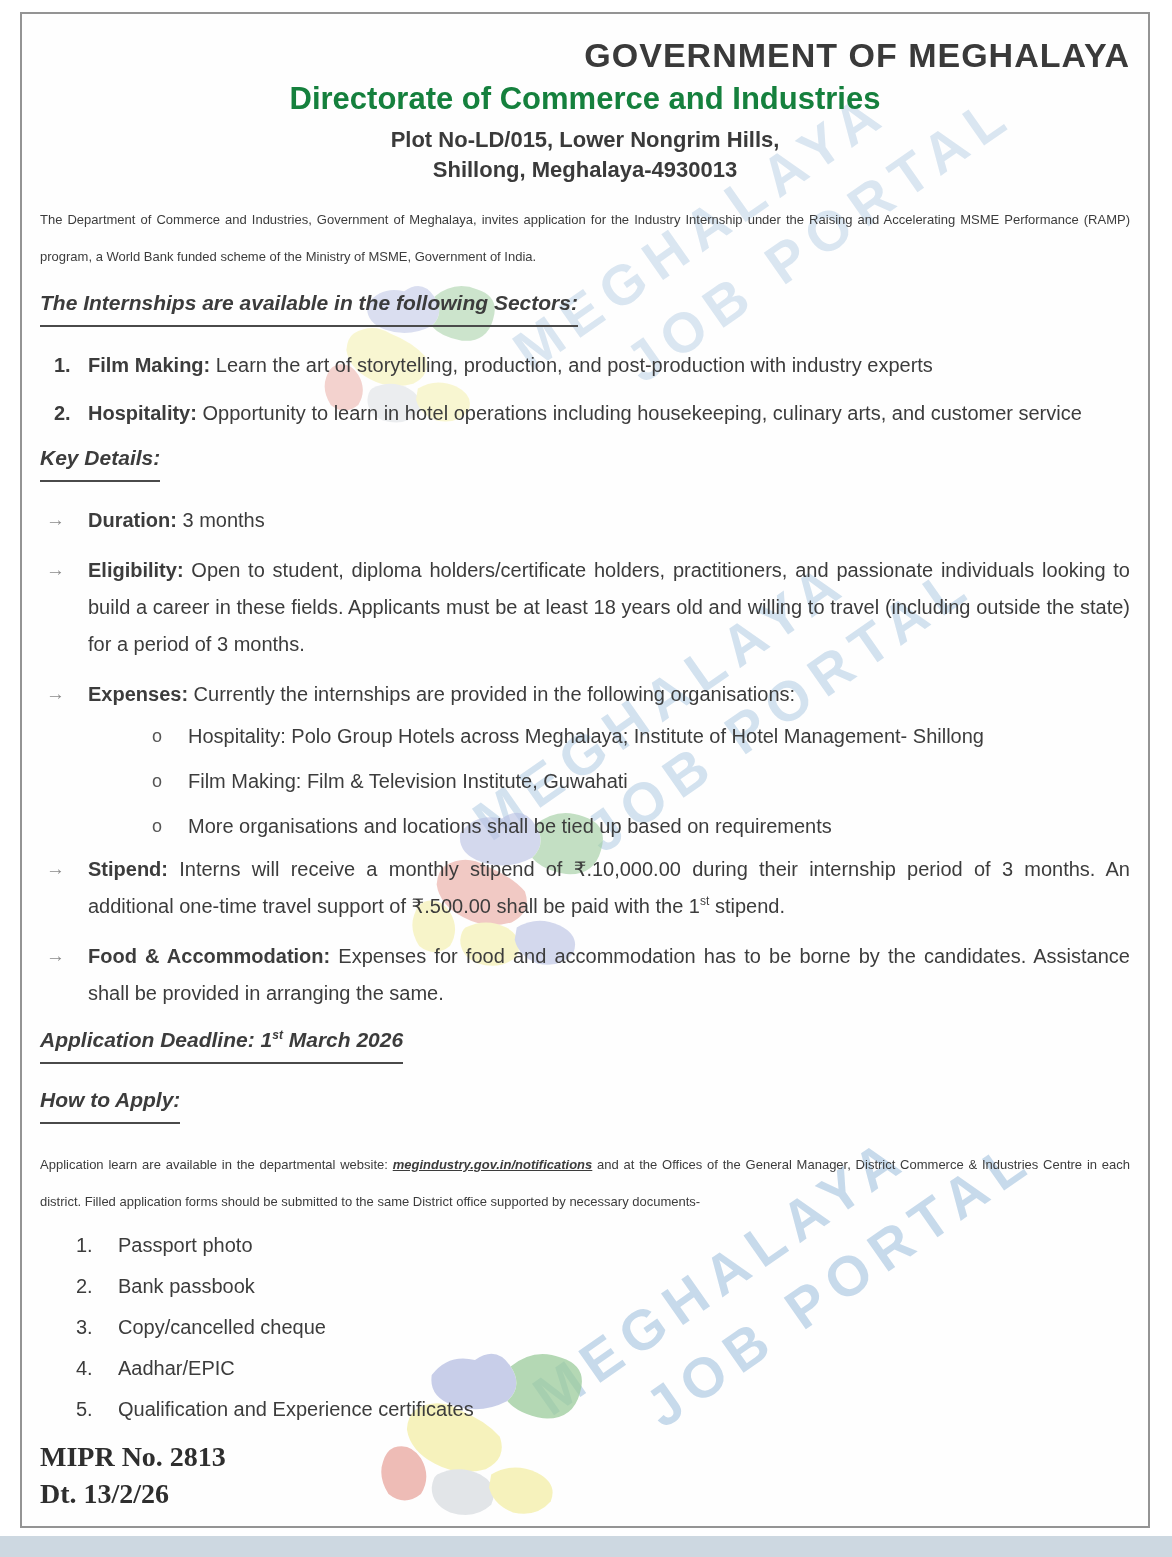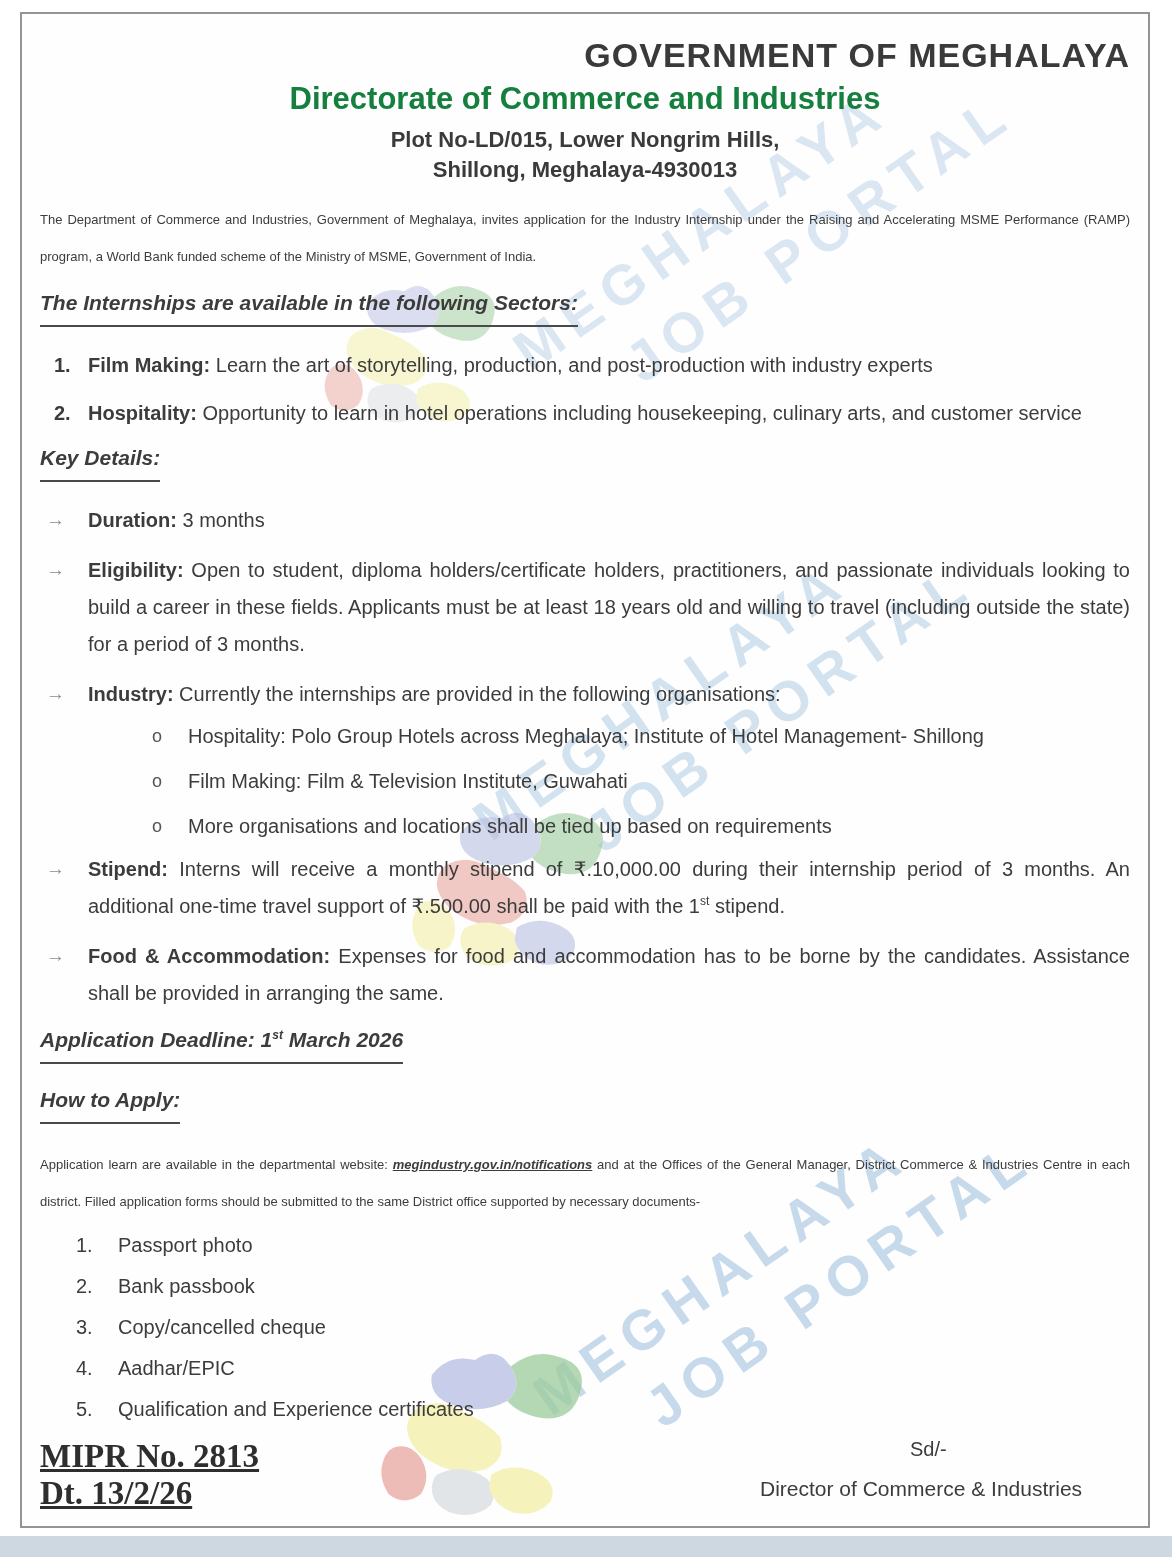--- a/index.html
+++ b/index.html
@@ -47,21 +47,21 @@
   .blt-item .arrow{position:absolute;left:6px;top:-1px;color:#8a8a8a;font-size:19px;}
   .lbl{font-weight:bold;}
   .loc-item{position:relative;padding-left:148px;font-size:20px;line-height:30px;margin:0 0 15px 0;}
   .loc-item .circ{position:absolute;left:112px;top:0;color:#555;font-size:18px;}
   .sup{font-size:12px;vertical-align:super;line-height:0;}
   .link{font-weight:bold;font-style:italic;text-decoration:underline;}
   .doc-item{position:relative;padding-left:78px;font-size:20px;line-height:30px;margin:0 0 11px 0;}
   .doc-item .num{position:absolute;left:36px;top:0;}
   
   .footer{display:flex;justify-content:space-between;margin-top:14px;}
-  .mipr{font-family:"Liberation Serif","DejaVu Serif",serif;font-weight:bold;font-size:33px;line-height:37px;color:#2e2e2e;text-decoration:underline;}
+  .mipr{font-family:"Liberation Serif","DejaVu Serif",serif;font-weight:bold;font-size:28px;line-height:37px;color:#2e2e2e;}
   .sig{width:370px;font-size:20px;}
   .sig .sd{margin-left:150px;margin-bottom:16px;}
   .sig .who{font-size:21px;}
   .bottom-strip{position:absolute;left:0;bottom:0;width:1172px;height:21px;background:#cdd8e1;z-index:3;}
   .tight{margin-bottom:8px;}
 </style>
 </head>
 <body>
 
 <div class="page">
@@ -119,21 +119,21 @@
 
     <div class="blt-item">
       <span class="arrow">→</span><span class="lbl">Duration:</span><span> 3 months</span>
     </div>
 
     <div class="blt-item">
       <span class="arrow">→</span><span class="lbl">Eligibility:</span><span> Open to student, diploma holders/certificate holders, practitioners, and passionate individuals looking to build a career in these fields. Applicants must be at least 18 years old and willing to travel (including outside the state) for a period of 3 months.</span>
     </div>
 
     <div class="blt-item tight">
-      <span class="arrow">→</span><span class="lbl">Industry:</span><span> Currently the internships are provided in the following organisations:</span>
+      <span class="arrow">→</span><span class="lbl">Expenses:</span><span> Currently the internships are provided in the following organisations:</span>
     </div>
 
     <div>
       <div class="loc-item">
         <span class="circ">o</span><span>Hospitality: Polo Group Hotels across Meghalaya; Institute of Hotel Management- Shillong</span>
       </div>
       <div class="loc-item">
         <span class="circ">o</span><span>Film Making: Film &amp; Television Institute, Guwahati</span>
       </div>
       <div class="loc-item" style="margin-bottom:10px;">
@@ -175,21 +175,17 @@
       <div class="doc-item">
         <span class="num">5.</span><span>Qualification and Experience certificates</span>
       </div>
     </div>
 
     <div class="footer">
       <div class="mipr">
         <div>MIPR No. 2813</div>
         <div>Dt. 13/2/26</div>
       </div>
-      <div class="sig">
-        <div class="sd">Sd/-</div>
-        <div class="who">Director of Commerce &amp; Industries</div>
-      </div>
     </div>
   </div>
 </div>
 
 <div class="bottom-strip"></div>
 
 </body></html>

